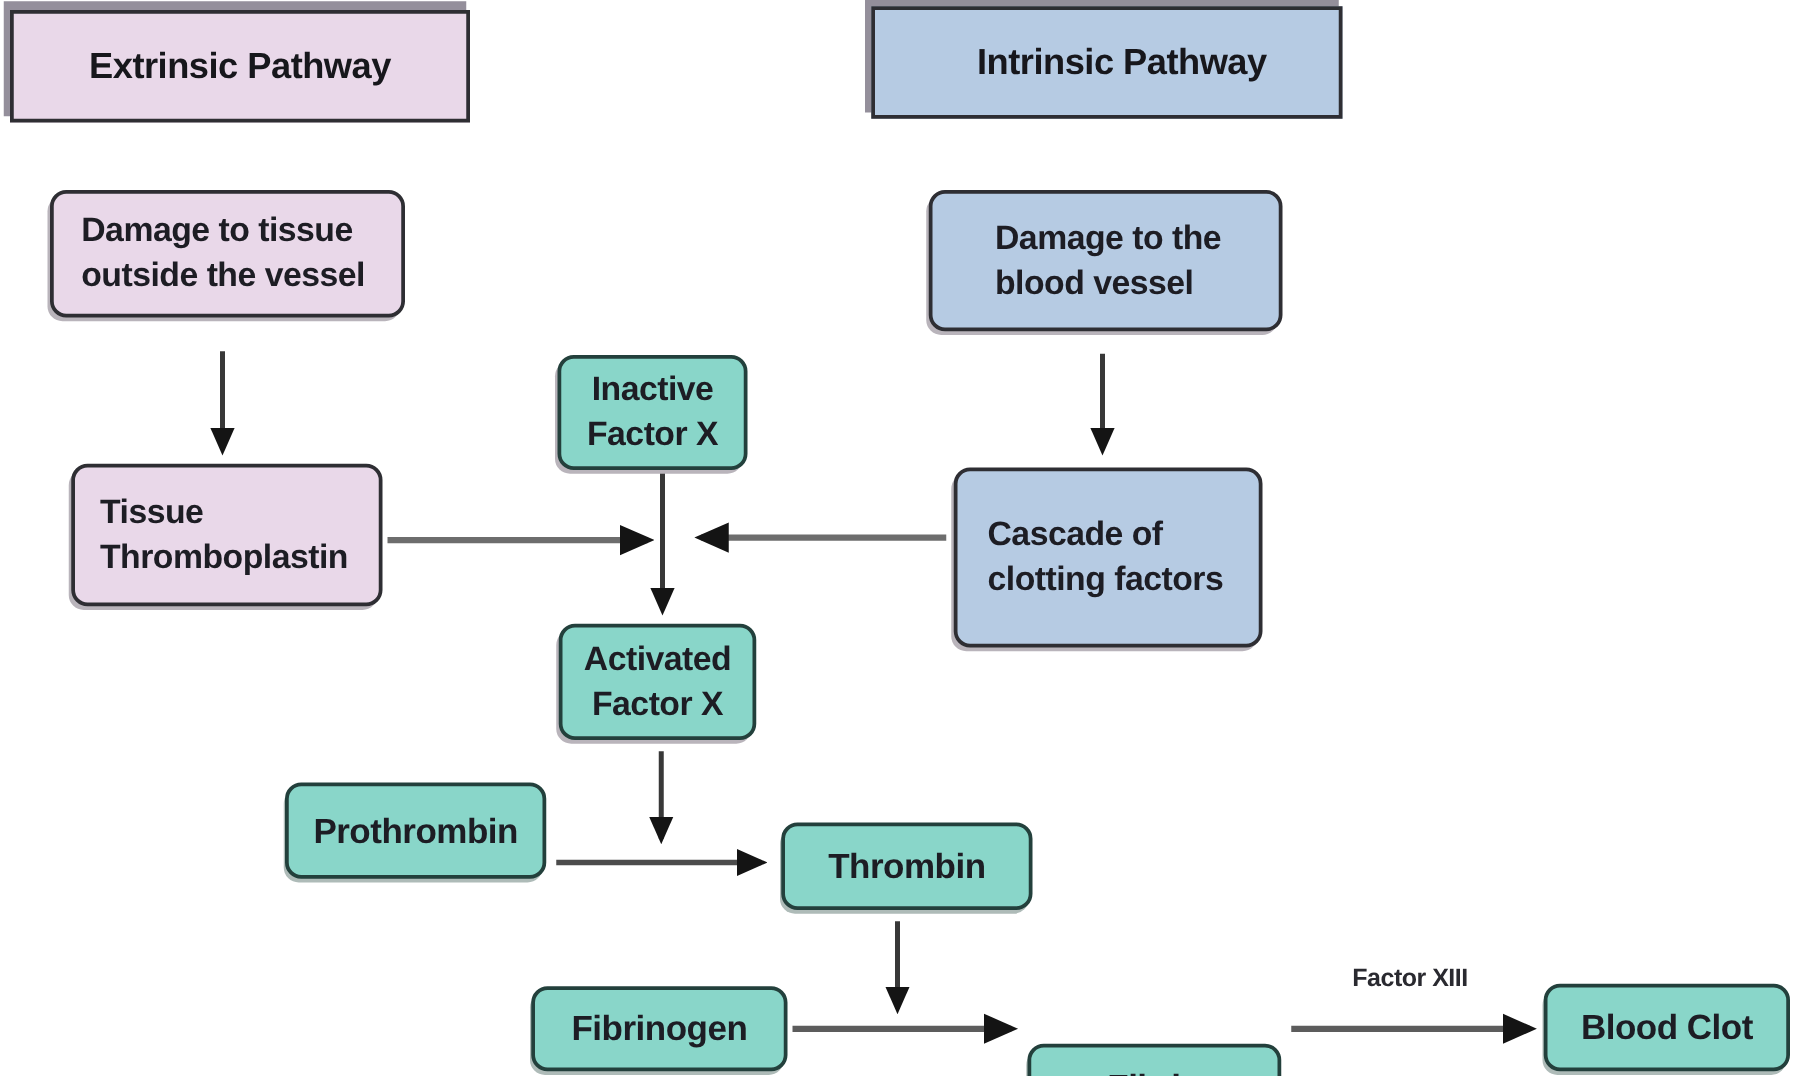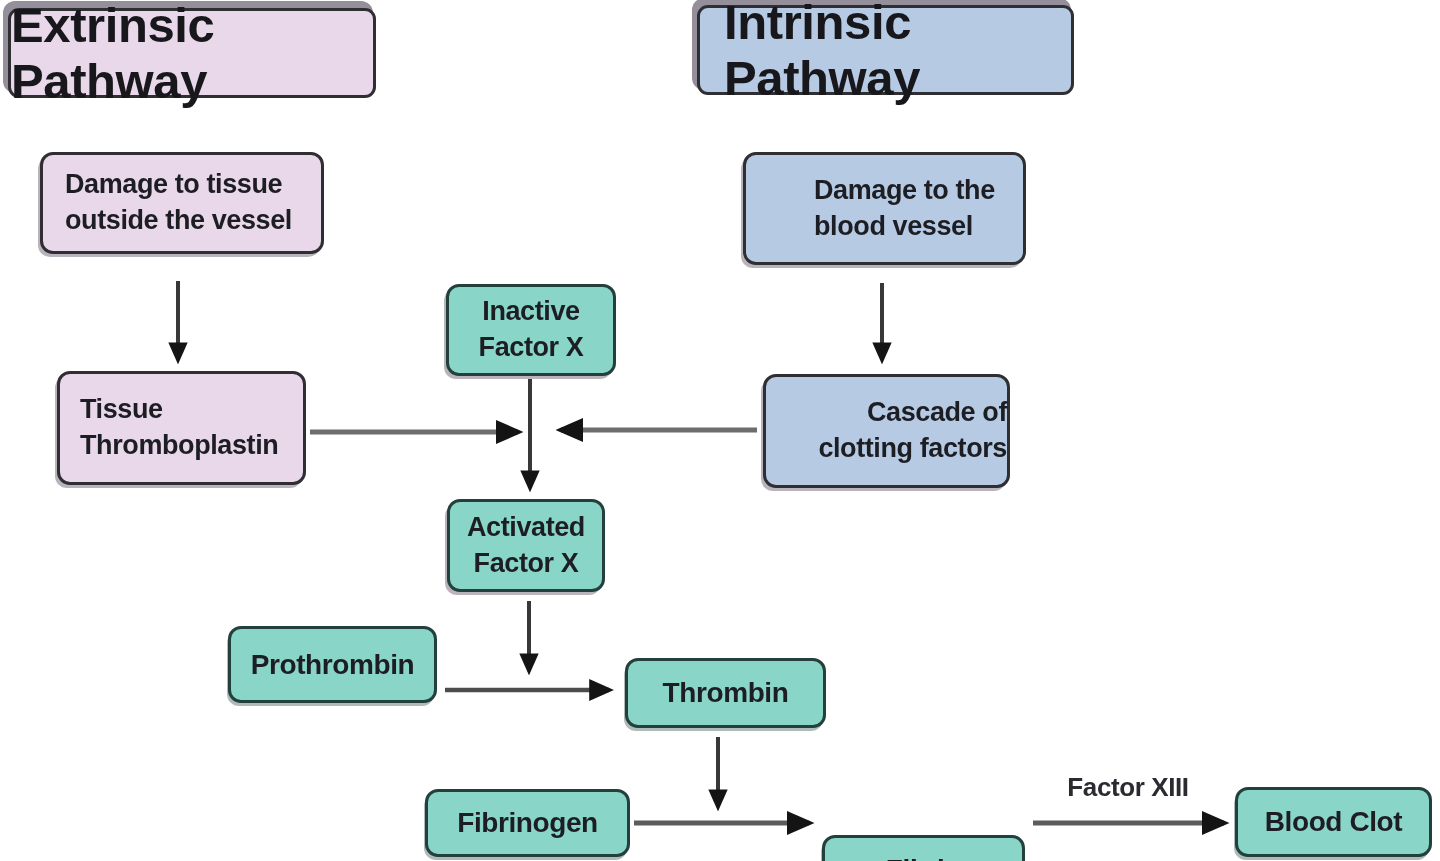--- a/index.html
+++ b/index.html
@@ -10,39 +10,39 @@
   }
   html,body{margin:0;padding:0;background:#ffffff;}
   #stage{
     position:relative;width:1440px;height:861px;background:#ffffff;
     font-family:"Liberation Sans", sans-serif;font-weight:bold;color:var(--text);
     overflow:hidden;letter-spacing:-0.4px;
   }
   .box{position:absolute;box-sizing:border-box;border:3px solid var(--border-dark);border-radius:13px;}
   .title{
     display:flex;align-items:center;justify-content:center;
-    font-size:49px;color:#17171c;border-radius:11px;
+    font-size:29px;color:#17171c;border-radius:0;
     box-shadow:-4px -6px 0 1px var(--title-shadow);
   }
   .pink{background:var(--pink);}
   .blue{background:var(--blue);padding-left:24px;}
   .teal{background:var(--teal);border-color:var(--teal-border);}
   .info{
     display:flex;flex-direction:column;justify-content:center;
     font-size:27px;line-height:1.32;
     box-shadow:-3px 4px 0 -1px var(--box-shadow);
   }
   .info span{display:block;}
   .center{align-items:center;text-align:center;}
   .single{
     display:flex;align-items:center;justify-content:center;
     font-size:28px;box-shadow:-2px 4px 0 -1px #aebbb8;
   }
   .edge-label{
-    position:absolute;font-size:26px;color:#2a2a30;text-align:center;
+    position:absolute;font-size:20px;color:#2a2a30;text-align:center;
   }
   svg.arrows{position:absolute;left:0;top:0;width:1440px;height:861px;pointer-events:none;}
   .ln-dark{stroke:var(--arrow-dark);stroke-width:4;}
   .ln-mid{stroke:#4c4c4c;stroke-width:4.5;}
   .ln-gray{stroke:var(--arrow-gray);stroke-width:5;}
   .ln-gray2{stroke:#5c5c5c;stroke-width:5;}
 </style>
 </head>
 <body>
 
@@ -73,31 +73,31 @@
   <div class="box info pink" style="left:40px;top:152px;width:284px;height:102px;padding-left:22px;">
     <span>Damage to tissue</span>
     <span>outside the vessel</span>
   </div>
 
   <div class="box info pink" style="left:57px;top:371px;width:249px;height:114px;padding-left:20px;">
     <span>Tissue</span>
     <span>Thromboplastin</span>
   </div>
 
-  <div class="box info blue" style="left:743px;top:152px;width:283px;height:113px;padding-left:68px;">
+  <div class="box info blue" style="left:743px;top:152px;width:283px;height:113px;padding-left:50px;">
     <span>Damage to the</span>
     <span>blood vessel</span>
   </div>
 
-  <div class="box info blue" style="left:763px;top:374px;width:247px;height:114px;text-align:right;">
+  <div class="box info blue" style="left:763px;top:374px;width:247px;height:144px;">
     <span>Cascade of</span>
     <span>clotting factors</span>
   </div>
 
-  <div class="box info teal center" style="left:446px;top:284px;width:170px;height:92px;">
+  <div class="box info teal center" style="left:446px;top:284px;width:152px;height:92px;">
     <span>Inactive</span>
     <span>Factor X</span>
   </div>
 
   <div class="box info teal center" style="left:447px;top:499px;width:158px;height:93px;">
     <span>Activated</span>
     <span>Factor X</span>
   </div>
 
   <div class="box single teal" style="left:228px;top:626px;width:209px;height:77px;">Prothrombin</div>

